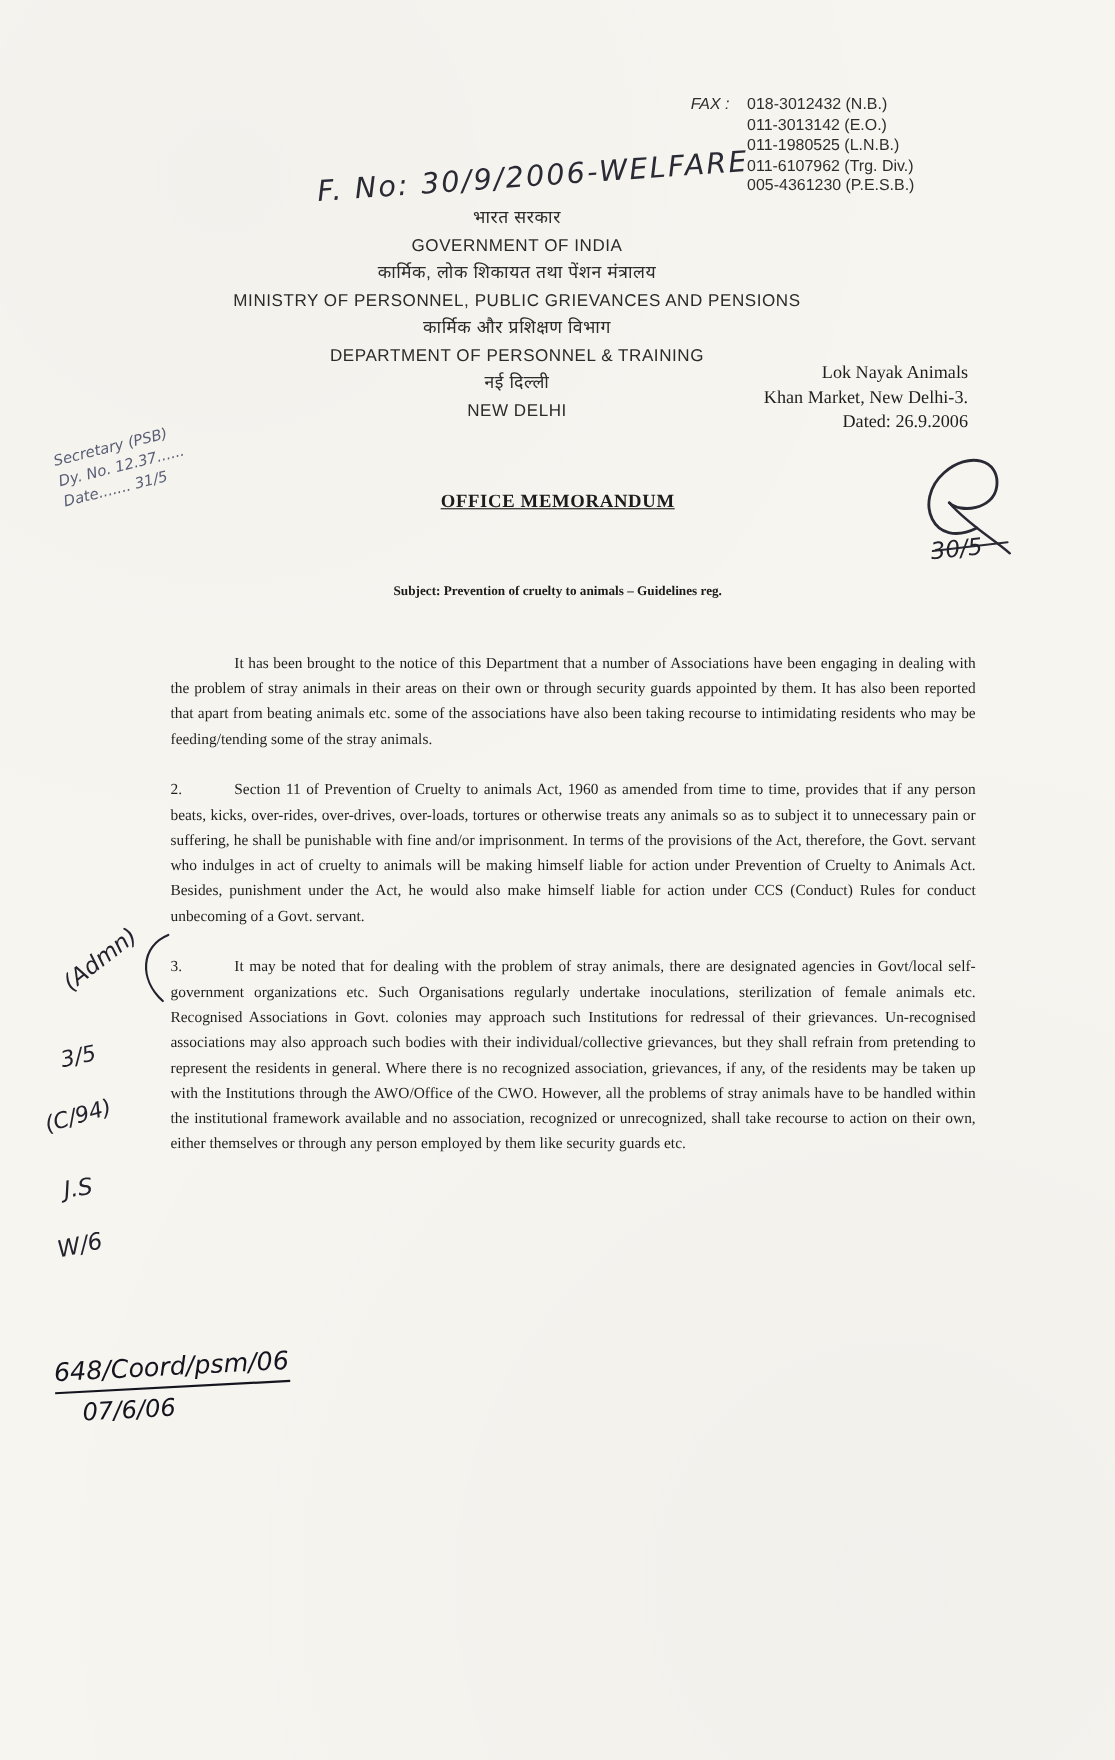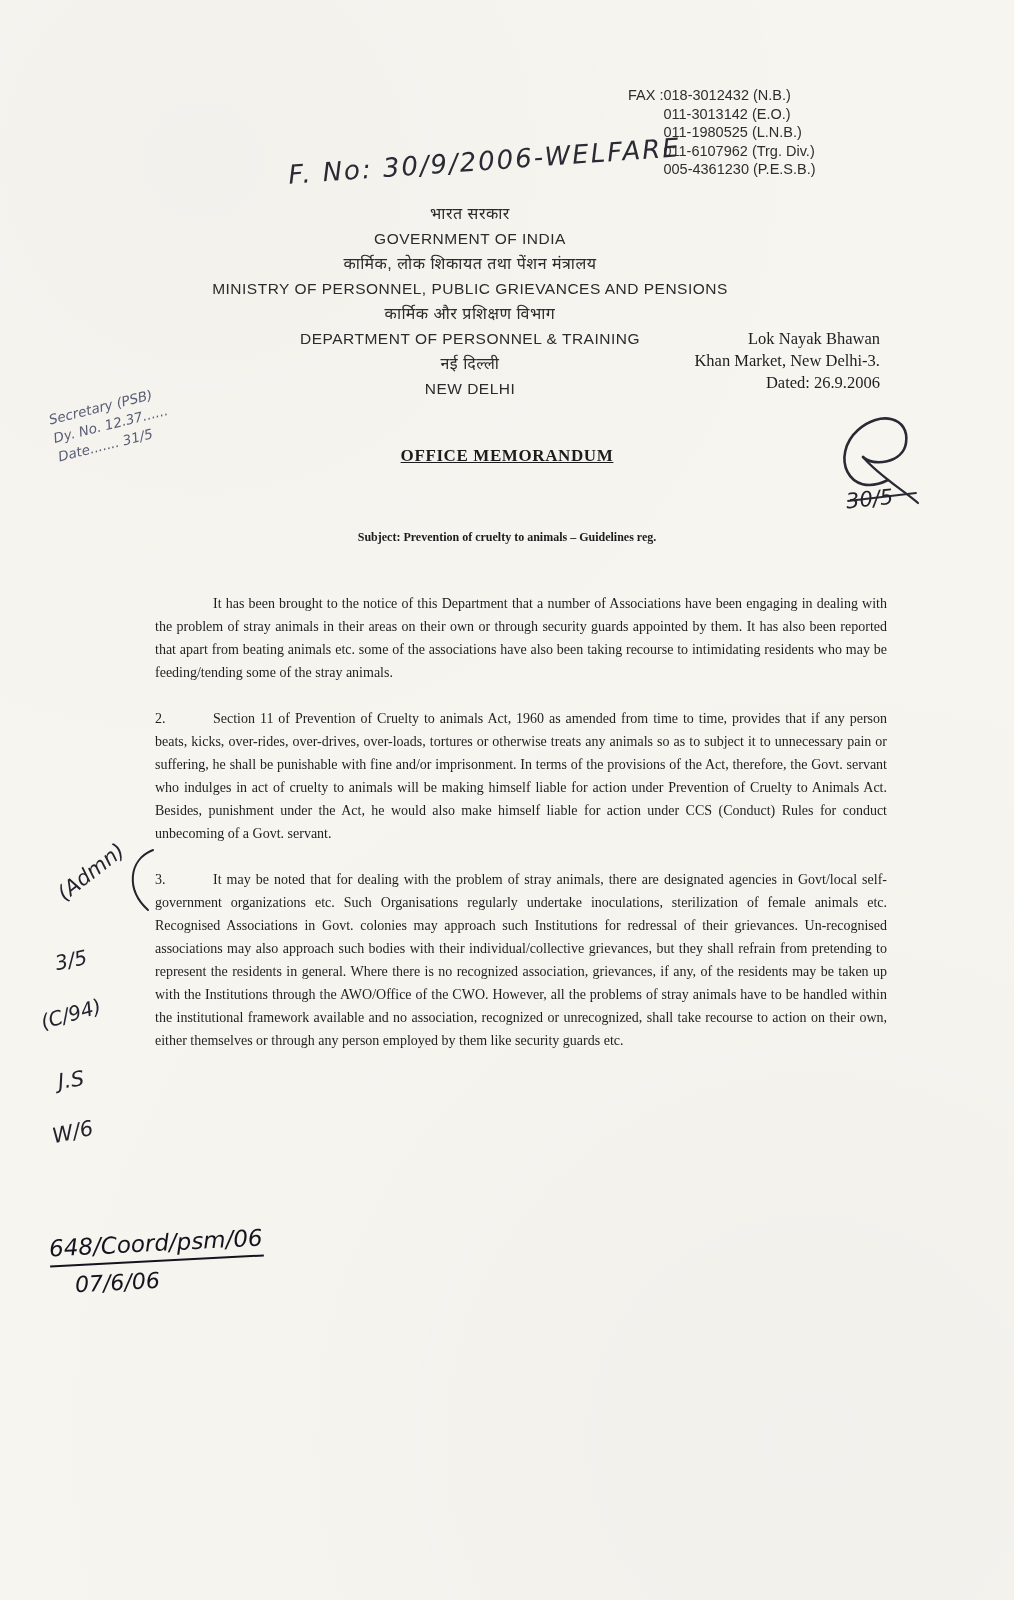--- a/index.html
+++ b/index.html
@@ -20,21 +20,21 @@
   .fax {
     position: absolute;
     left: 628px;
     top: 86px;
     font-family: "Liberation Sans", sans-serif;
     font-size: 14.5px;
     line-height: 18.5px;
     color: #2e2e2e;
     display: flex;
   }
-  .fax .fax-label { margin-right: 0; }
+  .fax .fax-label { margin-right: 16px; font-style: italic; }
   .fax .fax-lines div { white-space: nowrap; }
 
   
   .file-no {
     position: absolute;
     left: 288px;
     top: 146px;
     font-family: "DejaVu Sans", sans-serif;
     font-style: italic;
     font-size: 26px;
@@ -46,21 +46,20 @@
 
   
   .letterhead {
     position: absolute;
     left: 0;
     top: 186px;
     width: 940px;
     text-align: center;
     font-family: "Liberation Sans", sans-serif;
     color: #2b2b2b;
-    margin-top: 15px;
   }
   .letterhead div { line-height: 25px; font-size: 15.5px; letter-spacing: 0.5px; }
   .letterhead .hi { font-size: 16px; }
 
   
   .addr {
     position: absolute;
     right: 134px;
     top: 328px;
     text-align: right;
@@ -199,21 +198,21 @@
     <div>GOVERNMENT OF INDIA</div>
     <div class="hi">कार्मिक, लोक शिकायत तथा पेंशन मंत्रालय</div>
     <div>MINISTRY OF PERSONNEL, PUBLIC GRIEVANCES AND PENSIONS</div>
     <div class="hi">कार्मिक और प्रशिक्षण विभाग</div>
     <div>DEPARTMENT OF PERSONNEL &amp; TRAINING</div>
     <div class="hi">नई दिल्ली</div>
     <div>NEW DELHI</div>
   </div>
 
   <div class="addr">
-    <div>Lok Nayak Bhawan</div>
+    <div>Lok Nayak Animals</div>
     <div>Khan Market, New Delhi-3.</div>
     <div>Dated: 26.9.2006</div>
   </div>
 
   <div class="stamp">
     <div>Secretary (PSB)</div>
     <div>Dy. No. 12.37......</div>
     <div>Date....... 31/5</div>
   </div>
 

